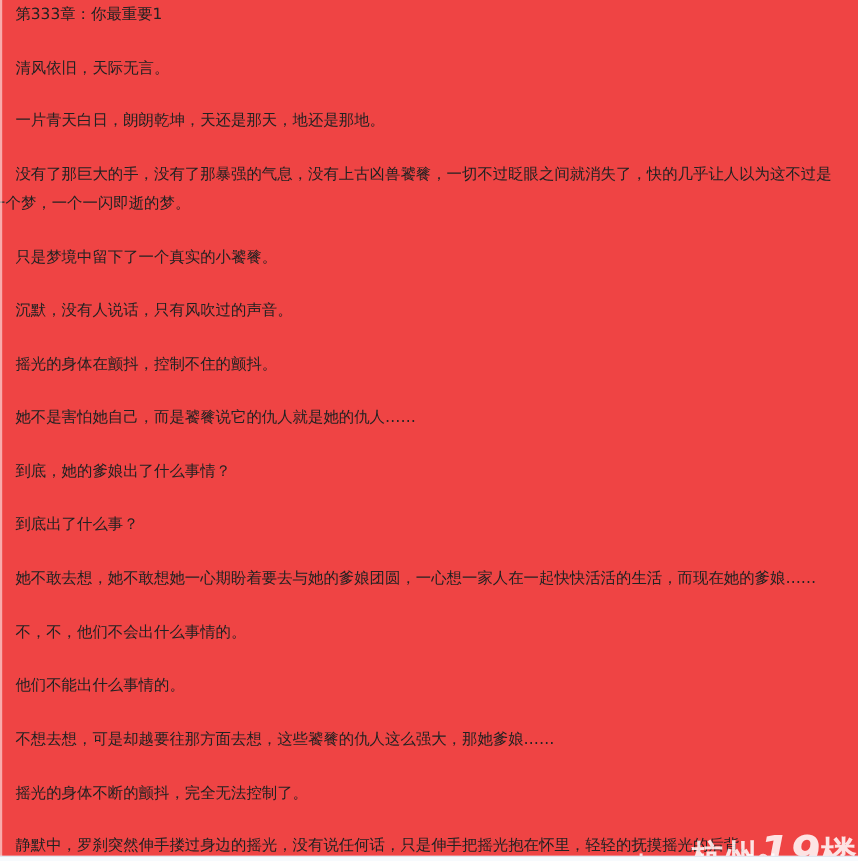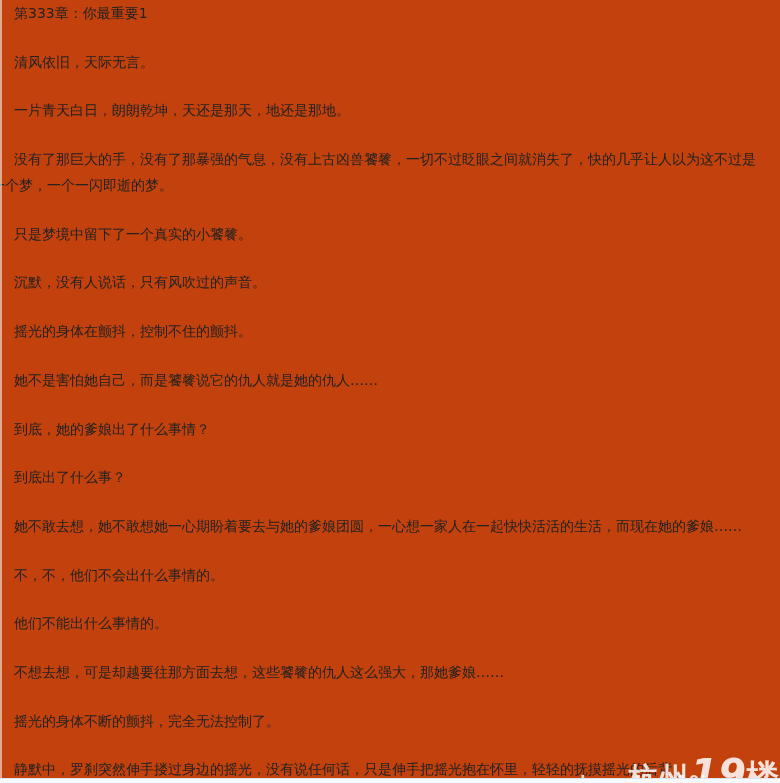--- a/index.html
+++ b/index.html
@@ -5,21 +5,21 @@
   html, body { margin: 0; padding: 0; }
   body {
     width: 780px; height: 783px;
     background: #eef3fa;
     font-family: "DejaVu Sans", "Liberation Sans", sans-serif;
     overflow: hidden;
   }
   .page {
     position: relative;
     width: 780px; height: 783px;
-    background: #c2410c;
+    background: #ef4444;
     overflow: hidden;
   }
   .content {
     position: absolute;
     left: -9px; top: 0;
     width: 773px;
     color: #222222;
     font-size: 14px;
     line-height: 26px;
   }

